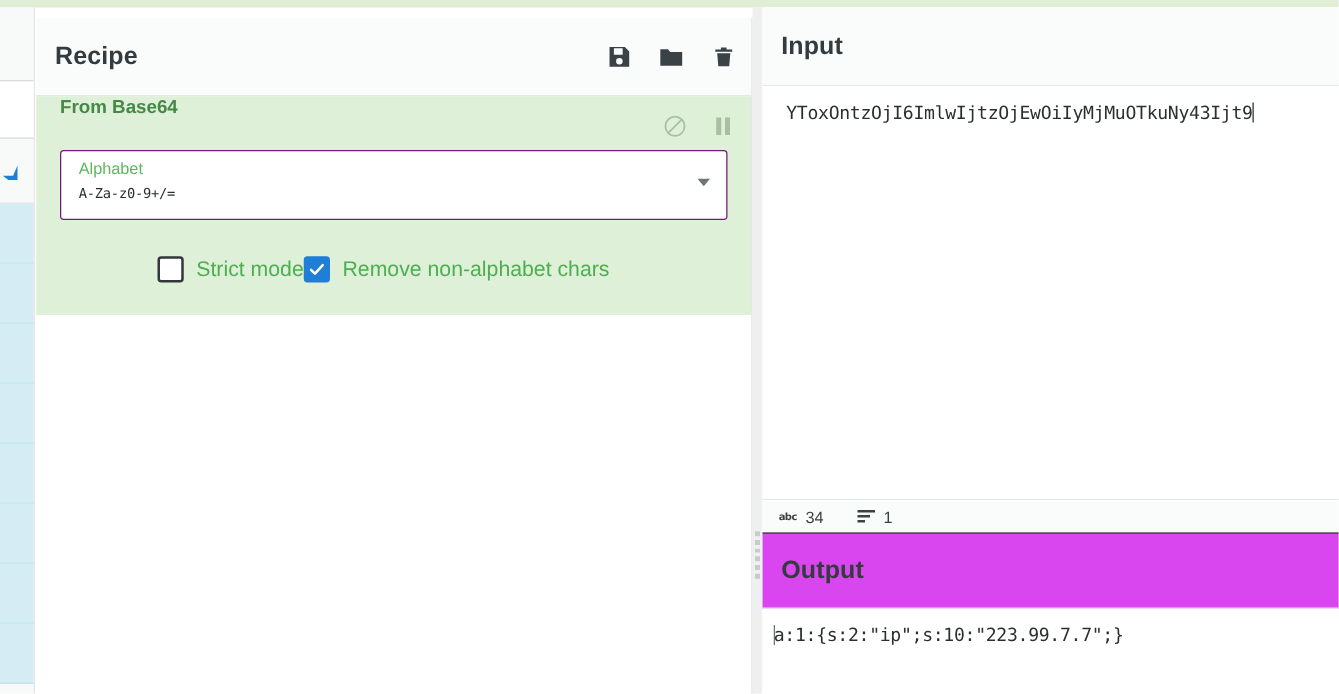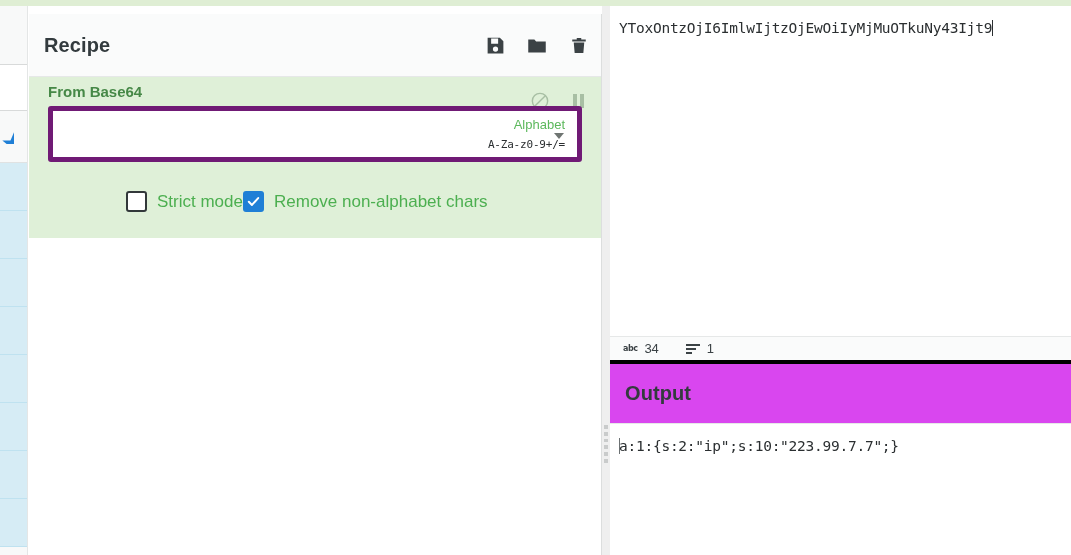--- a/index.html
+++ b/index.html
@@ -93,22 +93,22 @@
   .head-icon svg { display: block; }
 
   
   .op-block {
     background: #dff0d8;
     padding: 0 0 26px 0;
     position: relative;
   }
   .op-title-row {
     position: relative;
-    height: 29px;
-    display: flex; align-items: center;
+    height: 43px;
+    display: flex; 
   }
   .op-title {
     margin-left: 19px;
     font-size: 15px;
     font-weight: bold;
     color: #468847;
   }
   .op-ctrls {
     position: absolute; right: 12px; top: 0; height: 47px;
     display: flex; align-items: center; gap: 16px;
@@ -119,26 +119,25 @@
     color: #a8bfa4;
     cursor: pointer;
   }
   .op-ctrl svg { display: block; }
   .pause-ico { display: flex; gap: 3px; }
   .pause-ico i { display: block; width: 4px; height: 14px; background: #a8bfa4; }
 
   .arg-field {
     margin: 0 19px;
     background: #ffffff;
-    border: 5px solid #701a75;
+    border: 1px solid #701a75;
     border-radius: 3px;
     height: 56px;
     position: relative;
     padding: 6px 12px 0 14px;
-    text-align: right;
   }
   .arg-label {
     font-size: 13px;
     color: #5cb85c;
     line-height: 16px;
   }
   .arg-value {
     font-family: "DejaVu Sans Mono", monospace;
     font-size: 11px;
     color: #2b2f31;
@@ -196,21 +195,21 @@
   .vsplit-grip i { display: block; width: 4px; height: 4px; background: #c9cbcb; }
 
   
   .io-col {
     position: absolute; left: 610px; top: 6px;
     width: 461px; height: 549px;
     background: #ffffff;
   }
   .input-area {
     height: 330px;
-    padding: 12px 10px 0 9px;
+    padding: 12px 10px 0 19px;
     background: #ffffff;
     position: relative;
   }
   .io-text {
     font-family: "DejaVu Sans Mono", monospace;
     font-size: 14.5px;
     line-height: 20px;
     color: #2b2f31;
     white-space: pre-wrap;
     word-break: break-all;
@@ -226,21 +225,21 @@
     display: inline-block;
     width: 1px; height: 16px;
     background: #6c7173;
     vertical-align: -3px;
     margin-right: -1px;
   }
   .status-bar {
     height: 28px;
     background: #fafbfb;
     border-top: 1px solid #e6e8e8;
-    border-bottom: 4px solid #000000;
+    border-bottom: 1px solid #000000;
     display: flex; align-items: center;
     padding-left: 13px;
     gap: 7px;
   }
   .stat-group { display: flex; align-items: center; gap: 7px; }
   .stat-group.second { margin-left: 20px; }
   .abc-ico {
     font-family: "DejaVu Sans", sans-serif;
     font-size: 8px;
     font-weight: bold;
@@ -370,20 +369,23 @@
         <i></i>
         <i></i>
         <i></i>
         <i></i>
         <i></i>
     </div>
   </div>
 
   <div class="io-col">
 
+    <div class="pane-head">
+      <div class="pane-title">Input</div>
+    </div>
 
     <div class="input-area">
       <div class="io-text"><span>YToxOntzOjI6ImlwIjtzOjEwOiIyMjMuOTkuNy43Ijt9</span><span class="caret"></span></div>
     </div>
 
     <div class="status-bar">
       <div class="stat-group">
         <span class="abc-ico">abc</span>
         <span class="stat-val">34</span>
       </div>

